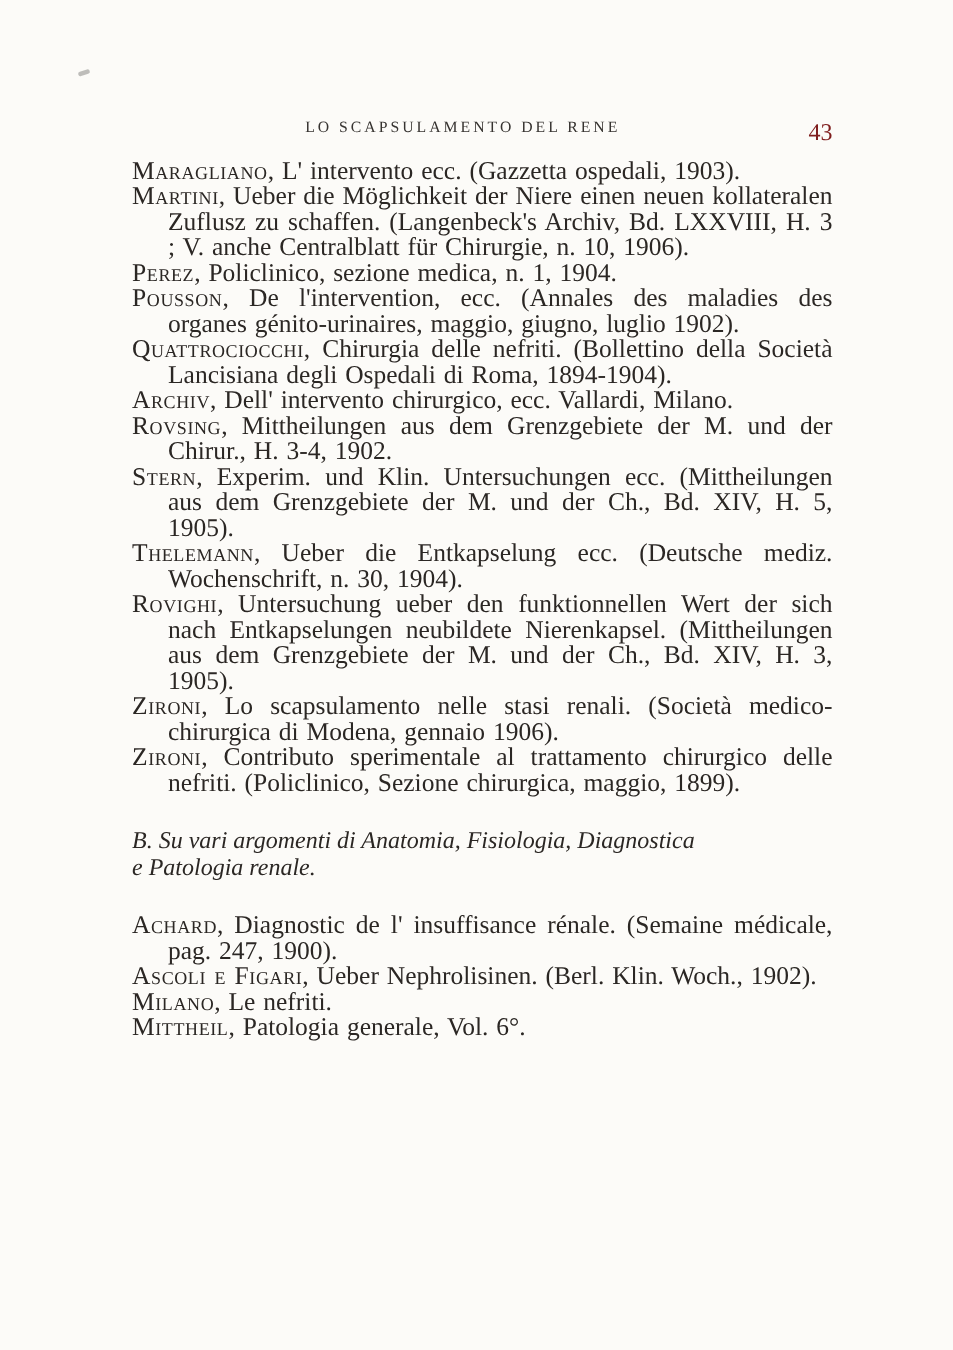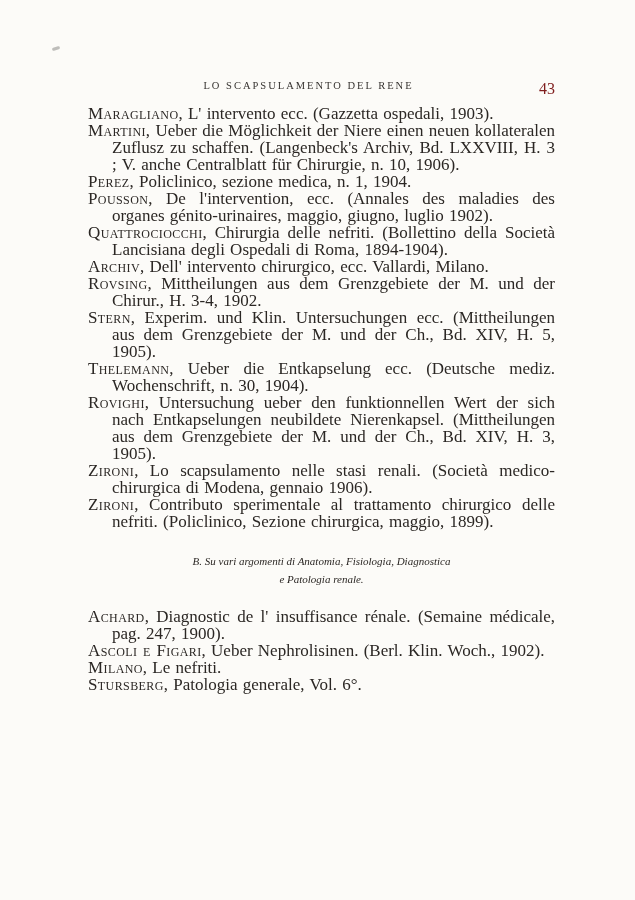--- a/index.html
+++ b/index.html
@@ -62,23 +62,22 @@
     font-size: 17px;
     line-height: 17px;
     word-spacing: 1px;
   }
   .author {
     font-variant: small-caps;
     letter-spacing: 0.4px;
   }
   .section-heading {
     margin: 22px 0 20px 0;
-    text-align: center;
     font-style: italic;
-    font-size: 11px;
+    font-size: 16px;
     line-height: 18px;
     color: #2b2724;
   }
 </style>
 </head>
 <body>
 
 <div class="page">
 
   <div class="scan-speck"></div>
@@ -125,18 +124,18 @@
     </div>
 
     <section class="biblio-list">
 
         <p class="entry"><span class="author">Achard</span><span class="entry-text">, Diagnostic de l' insuffisance rénale. (Semaine médicale, pag. 247, 1900).</span></p>
 
         <p class="entry"><span class="author">Ascoli e Figari</span><span class="entry-text">, Ueber Nephrolisinen. (Berl. Klin. Woch., 1902).</span></p>
 
         <p class="entry"><span class="author">Milano</span><span class="entry-text">, Le nefriti.</span></p>
 
-        <p class="entry"><span class="author">Stursberg</span><span class="entry-text">, Patologia generale, Vol. 6°.</span></p>
+        <p class="entry"><span class="author">Mittheil</span><span class="entry-text">, Patologia generale, Vol. 6°.</span></p>
 
       </section>
 
   </main>
 </div>
 
 </body></html>

